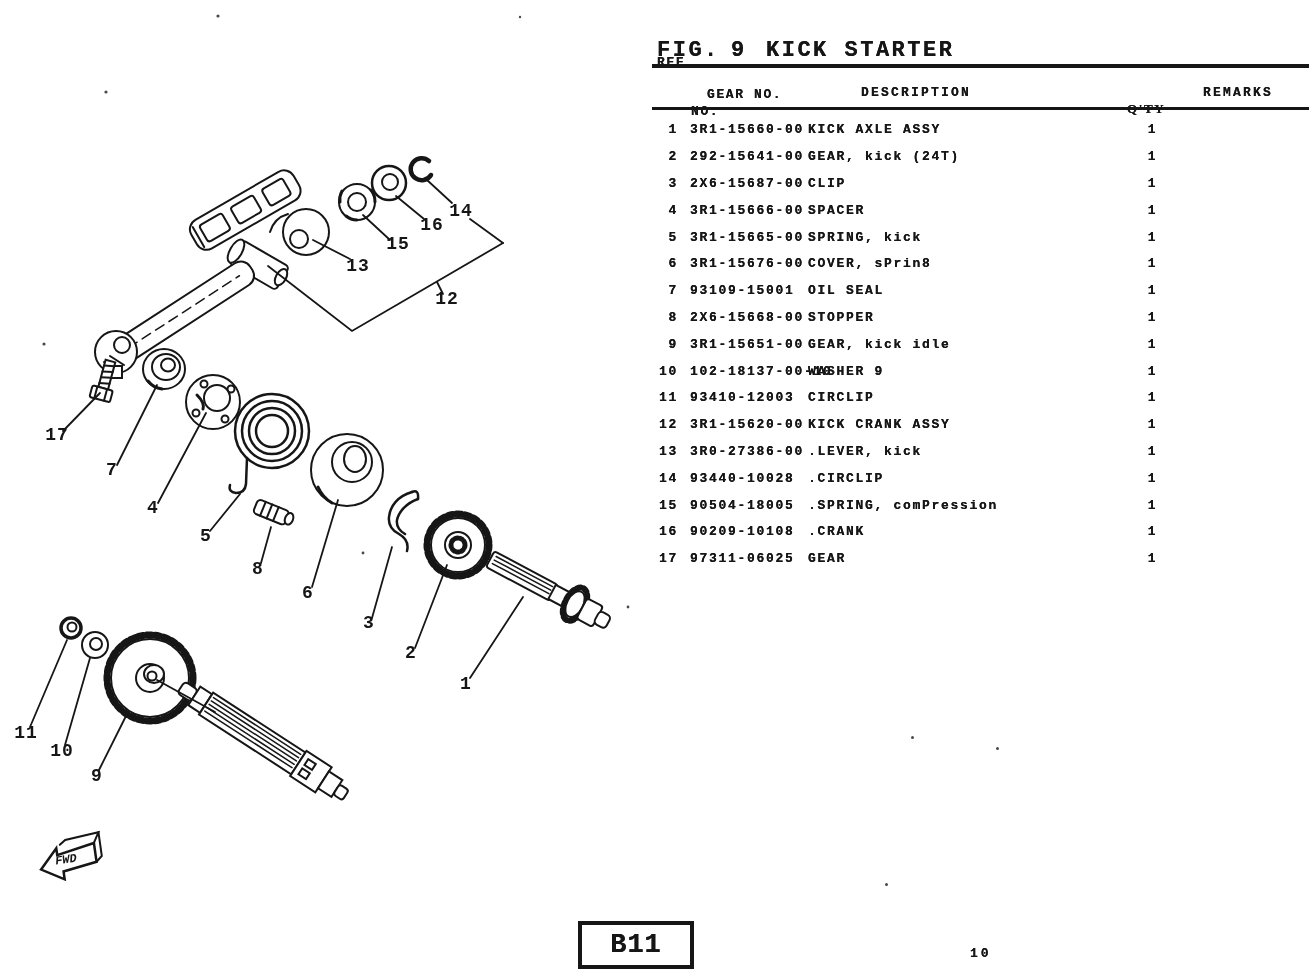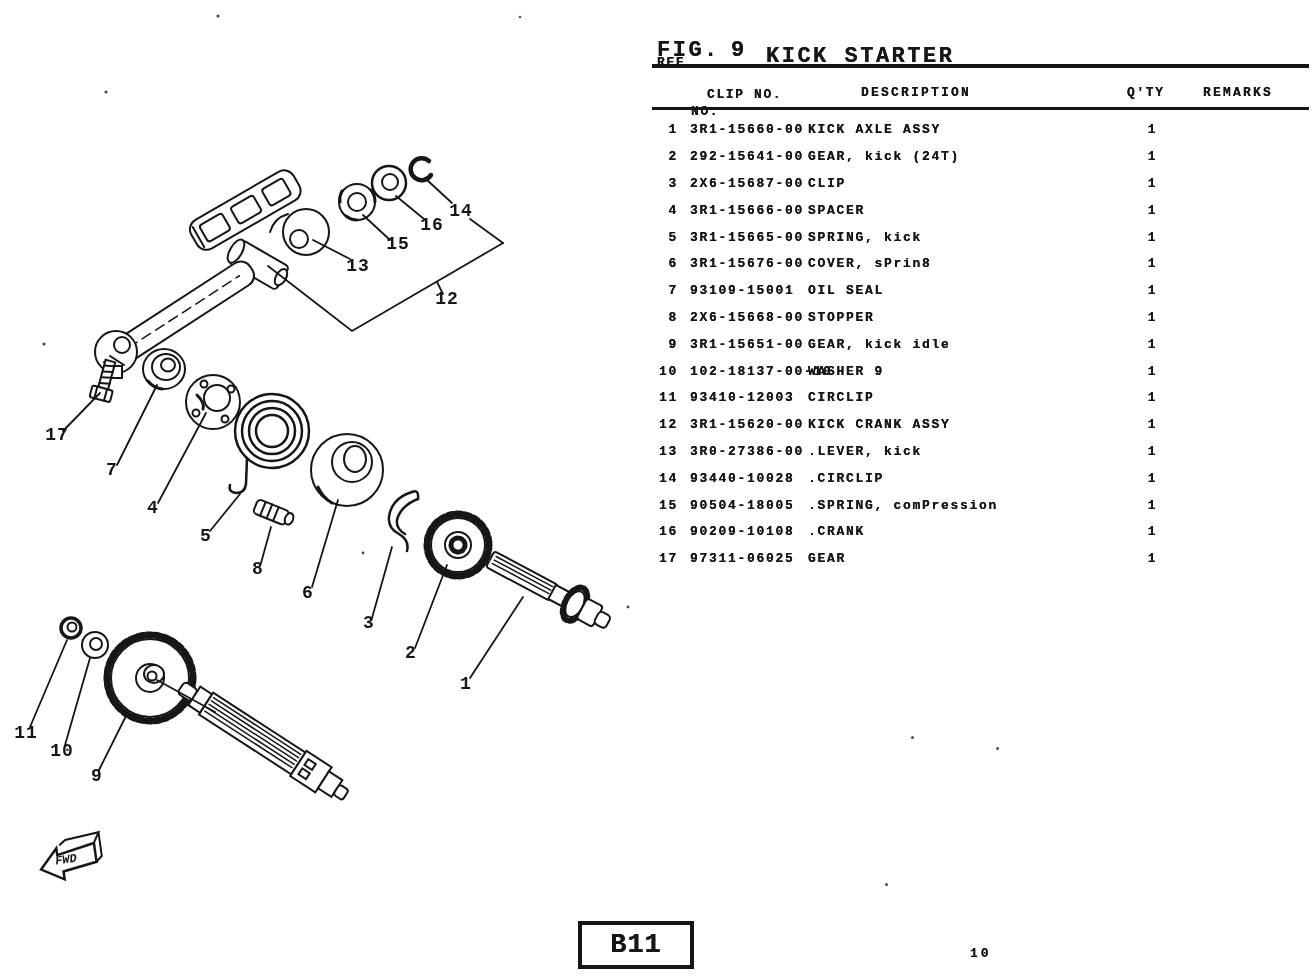--- a/index.html
+++ b/index.html
@@ -33,31 +33,31 @@
   svg text{font-family:"Liberation Mono","DejaVu Sans Mono",monospace;font-weight:bold;}
 </style>
 </head>
 <body>
 
 <div id="page">
 
   
   <div class="txt title" style="left:657px;top:38px;">FIG.</div>
   <div class="txt title" style="left:731px;top:38px;">9</div>
-  <div class="txt title" style="left:766px;top:44px;">KICK STARTER</div>
+  <div class="txt title" style="left:766px;top:38px;">KICK STARTER</div>
 
   
   <div class="rule" style="left:652px;top:64px;width:657px;height:4px;"></div>
   <div class="rule" style="left:652px;top:107px;width:657px;height:3px;"></div>
 
   <div class="txt hdr" style="left:657px;top:55px;">REF.</div>
   <div class="txt hdr" style="left:663px;top:104px;margin-left:28px;">NO.</div>
-  <div class="txt hdr" style="left:707px;top:87px;">CLIP NO.</div>
+  <div class="txt hdr" style="left:707px;top:87px;">GEAR NO.</div>
   <div class="txt hdr" style="left:861px;top:85px;letter-spacing:2.2px;text-align:right;">DESCRIPTION</div>
-  <div class="txt hdr" style="left:1127px;top:85px;">Q'TY</div>
+  <div class="txt hdr" style="left:1127px;top:101px;font-family:Liberation Serif, serif;">Q'TY</div>
   <div class="txt hdr" style="left:1203px;top:85px;letter-spacing:2.2px;">REMARKS</div>
 
   
   <div id="rows">
       <div class="trow">
       <div class="c ref">1</div>
       <div class="c part">3R1-15660-00</div>
       <div class="c desc">KICK AXLE ASSY</div>
       <div class="c qty">1</div>
       <div class="c rem"></div>

